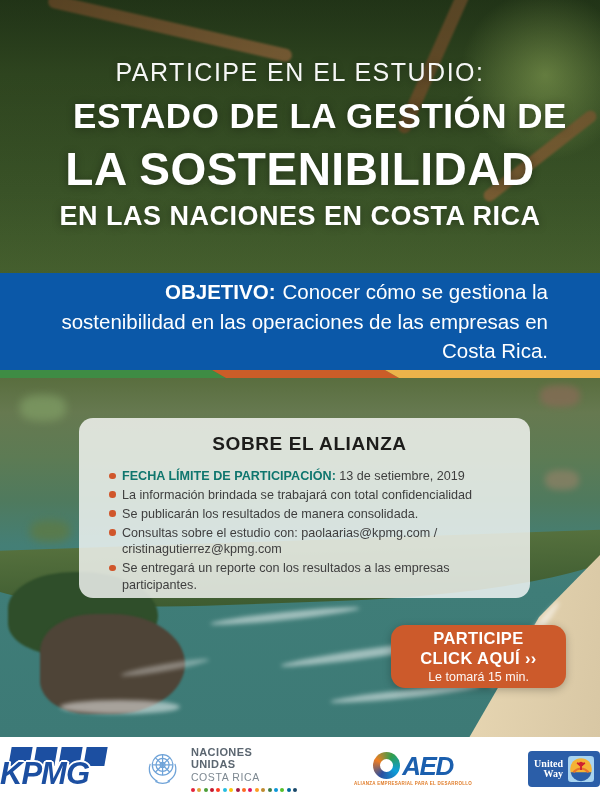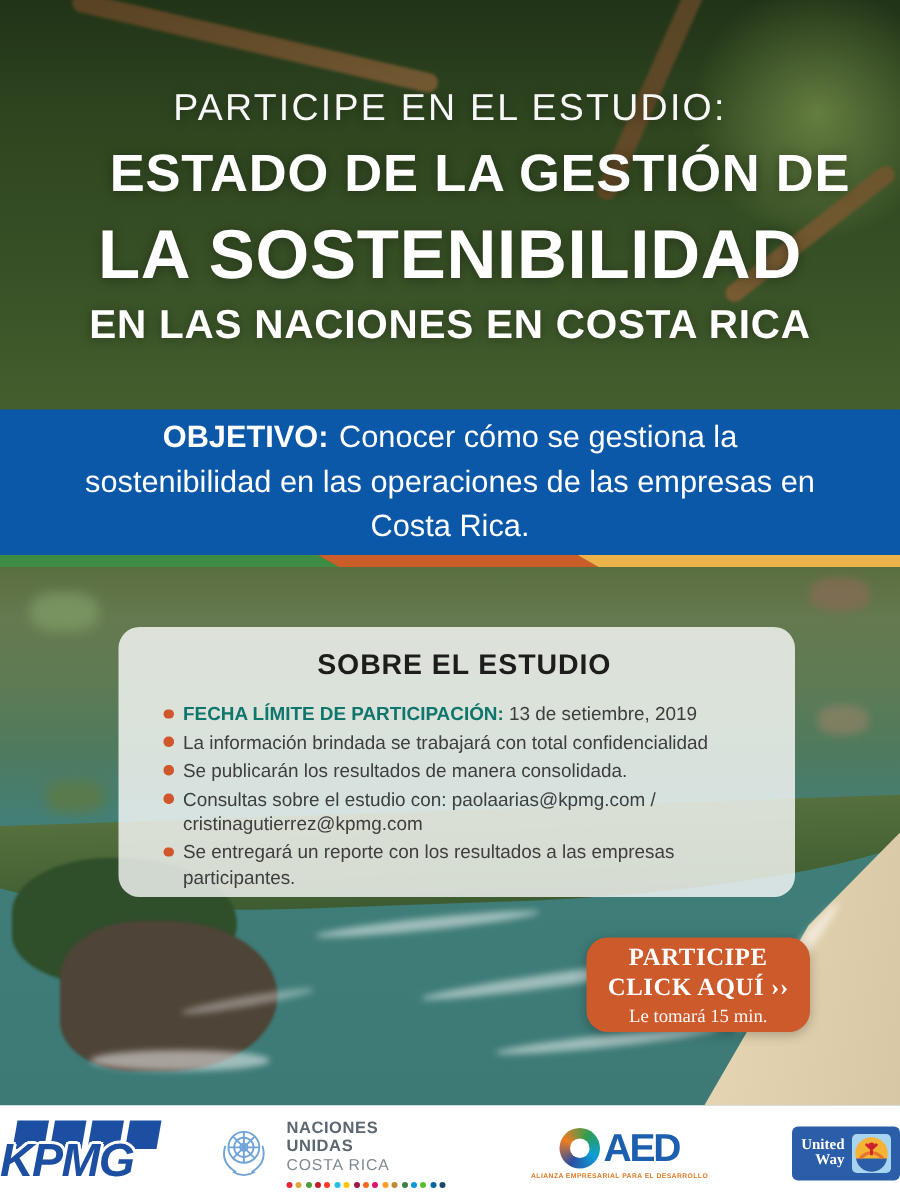--- a/index.html
+++ b/index.html
@@ -53,21 +53,21 @@
   .headline{position:absolute;top:58px;left:0;width:600px;text-align:center;color:#fff;
     text-shadow:0 1px 8px rgba(0,0,0,.35);}
   .t1{font-size:25px;font-weight:400;letter-spacing:1.5px;opacity:.96;}
   .t2{font-size:35px;font-weight:700;letter-spacing:.5px;margin-top:9px;padding-left:40px;}
   .t3{font-size:46px;font-weight:800;letter-spacing:.5px;margin-top:6px;}
   .t4{font-size:27px;font-weight:700;letter-spacing:.5px;margin-top:5px;}
 
   
   .objective{position:absolute;top:273px;left:0;width:600px;height:97px;background:#0b58a8;
     display:flex;align-items:center;justify-content:center;}
-  .objective p{margin:0;padding:0 52px;text-align:center;color:#fff;
+  .objective p{margin:0;padding:0 52px;text-align:right;color:#fff;
     font-size:20.5px;line-height:1.45;font-weight:300;}
   .obj-label{font-weight:800;margin-right:7px;}
 
   
   .stripe{position:absolute;top:370px;left:0;width:600px;height:8px;}
   .stripe div{position:absolute;top:0;height:8px;width:600px;left:0;}
   .seg-green{background:#3e8c44;clip-path:polygon(0 0,212px 0,226px 8px,0 8px);}
   .seg-orange{background:#cb5d28;clip-path:polygon(212px 0,385px 0,399px 8px,226px 8px);}
   .seg-yellow{background:#ecb34a;clip-path:polygon(385px 0,600px 0,600px 8px,399px 8px);}
 
@@ -78,24 +78,24 @@
   .card h2{margin:0;text-align:center;font-size:19px;font-weight:800;color:#1d1d1b;
     letter-spacing:.6px;}
   .card ul{list-style:none;margin:13px 0 0;padding:0;}
   .card li{position:relative;padding-left:13px;font-size:12.6px;line-height:1.31;
     color:#3e3e3e;margin-bottom:2.5px;}
   .card li::before{content:"";position:absolute;left:0;top:4.5px;width:6.5px;height:6.5px;
     border-radius:50%;background:#d0562b;}
   .card .b{font-weight:800;color:#0f766e;}
 
   
-  .cta{position:absolute;left:391px;top:625px;width:149px;height:63px;background:#cc5a2b;
+  .cta{position:absolute;left:391px;top:625px;width:175px;height:63px;background:#cc5a2b;
     border-radius:14px;border:none;color:#fff;display:flex;flex-direction:column;
     align-items:center;justify-content:center;cursor:pointer;
-    font-family:Liberation Serif, serif;box-shadow:0 2px 8px rgba(0,0,0,.25);}
+    font-family:Liberation Sans, sans-serif;box-shadow:0 2px 8px rgba(0,0,0,.25);}
   .cta .c1,.cta .c2{font-size:16.5px;font-weight:800;letter-spacing:.4px;line-height:1.2;}
   .cta .c3{font-size:12.5px;font-weight:400;opacity:.95;margin-top:2px;}
 
   
   .footer{position:absolute;left:0;top:737px;width:600px;height:63px;background:#fff;
     display:flex;align-items:center;justify-content:center;gap:56px;}
   
   .kpmg{position:relative;width:112px;height:46px;}
   .kpmg-squares{position:absolute;top:1px;left:10px;display:flex;gap:4px;}
   .kpmg-squares span{width:21px;height:19px;background:#1c4fa1;transform:skewX(-10deg);}
@@ -106,21 +106,21 @@
   
   .un{display:flex;align-items:center;gap:8px;}
   .un-emblem{width:42px;height:42px;}
   .un-text{display:flex;flex-direction:column;}
   .un-l1{font-size:11px;font-weight:800;color:#5b6670;letter-spacing:.4px;}
   .un-l2{font-size:10.5px;font-weight:400;color:#7d8891;letter-spacing:.6px;margin-top:1px;}
   .sdg-dots{display:flex;gap:2.4px;margin-top:5px;}
   .sdg-dots .dot{width:4px;height:4px;border-radius:50%;display:inline-block;}
   
   .aed{display:flex;flex-direction:column;align-items:center;}
-  .aed-row{display:flex;align-items:flex-start;gap:2px;}
+  .aed-row{display:flex;align-items:flex-end;gap:2px;font-style:italic;}
   .aed-swirl{position:relative;width:27px;height:27px;border-radius:50%;
     background:conic-gradient(from 30deg,#2f9e4f,#0c9ed9,#2b4fa0,#ef7d22,#2f9e4f);}
   .aed-swirl::after{content:"";position:absolute;left:7px;top:7px;width:13px;height:13px;
     border-radius:50%;background:#fff;}
   .aed-text{font-size:26px;font-weight:800;color:#1b5fae;letter-spacing:-1.5px;line-height:1;}
   .aed-caption{font-size:4.5px;font-weight:700;color:#e07b27;letter-spacing:.3px;
     white-space:nowrap;margin-top:2px;}
   
   .uw{display:flex;align-items:center;gap:5px;background:#2b5ea8;border-radius:4px;
     padding:4px 6px;height:36px;box-sizing:border-box;}
@@ -168,21 +168,21 @@
     </p>
   </div>
 
   <div class="stripe">
     <div class="seg-green"></div>
     <div class="seg-orange"></div>
     <div class="seg-yellow"></div>
   </div>
 
   <div class="card">
-    <h2>SOBRE EL ESTUDIO</h2>
+    <h2>SOBRE EL ALIANZA</h2>
     <ul>
       <li><span class="b">FECHA LÍMITE DE PARTICIPACIÓN:</span><span> 13 de setiembre, 2019</span></li>
       <li><span class="b"></span><span>La información brindada se trabajará con total confidencialidad</span></li>
       <li><span class="b"></span><span>Se publicarán los resultados de manera consolidada.</span></li>
       <li><span class="b"></span><span>Consultas sobre el estudio con: paolaarias@kpmg.com / cristinagutierrez@kpmg.com</span></li>
       <li><span class="b"></span><span>Se entregará un reporte con los resultados a las empresas participantes.</span></li>
     </ul>
   </div>
 
   <button class="cta">

